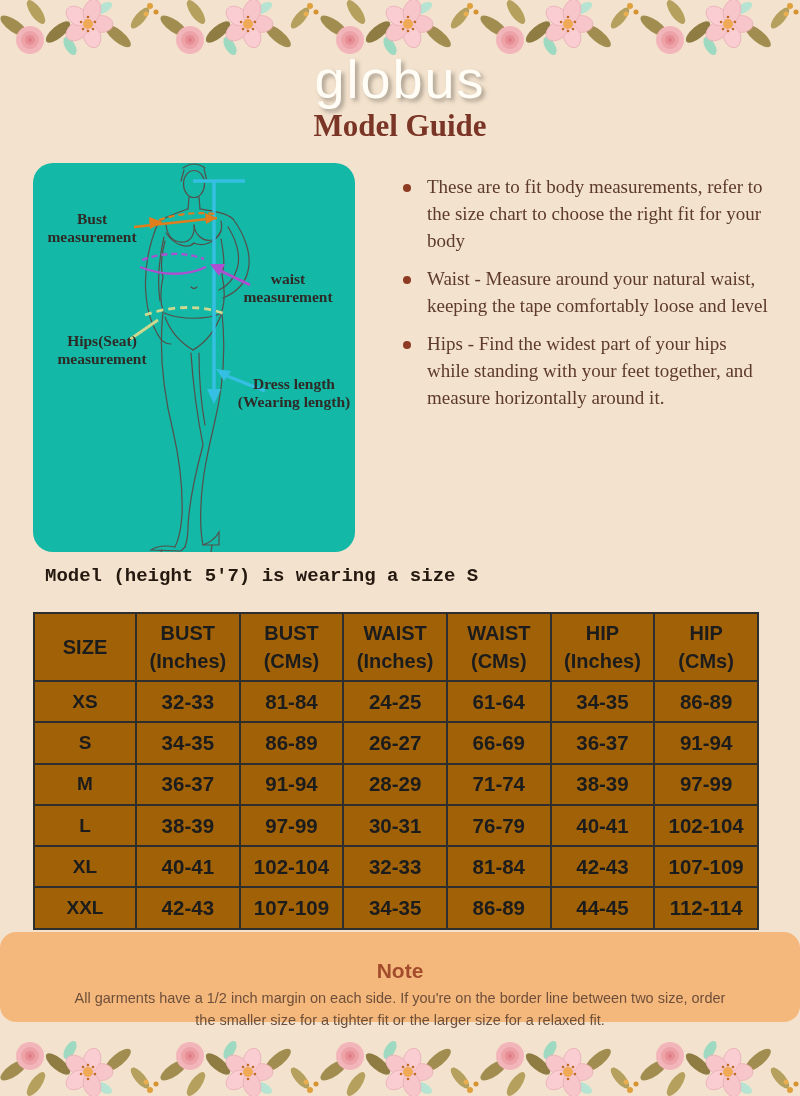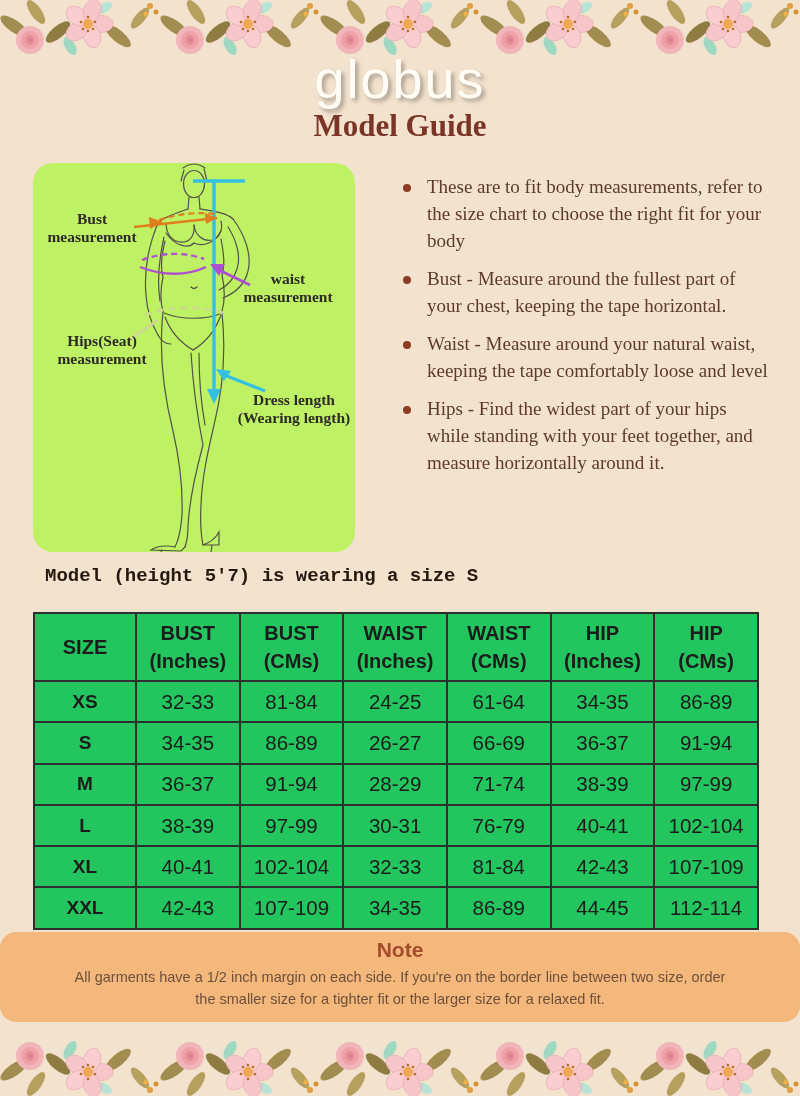--- a/index.html
+++ b/index.html
@@ -17,66 +17,66 @@
     font-size:54px;font-weight:400;letter-spacing:2px;color:#fffdf6;
     text-shadow:3px 3px 4px rgba(110,100,90,.55);
   }
   .title{
     position:absolute;top:108px;left:0;width:100%;text-align:center;
     font-family:"Liberation Serif",serif;font-weight:700;font-size:31px;color:#7b3526;
   }
 
   .card{
     position:absolute;left:33px;top:163px;width:322px;height:389px;
-    background:#bef264;border-radius:20px;
+    background:#14b8a6;border-radius:20px;
   }
   .card svg{position:absolute;left:0;top:0;}
   .fig-label{
     position:absolute;font-family:"Liberation Serif",serif;font-weight:700;
     font-size:15.5px;line-height:1.18;color:#2e2a26;text-align:center;
   }
   #lbl-bust{left:6px;top:47px;width:106px;}
   #lbl-waist{left:200px;top:107px;width:110px;}
   #lbl-hips{left:12px;top:169px;width:114px;}
-  #lbl-dress{left:204px;top:228px;width:114px;}
+  #lbl-dress{left:204px;top:212px;width:114px;}
 
   .bullets{position:absolute;left:400px;top:174px;width:372px;margin:0;padding:0;list-style:none;}
   .bullets li{
     position:relative;padding-left:27px;margin-bottom:11px;max-width:348px;
     font-family:"Liberation Serif",serif;font-size:19px;line-height:1.42;color:#5d3a2b;
   }
   .bullets li .dot{
     position:absolute;left:3px;top:10px;width:8px;height:8px;border-radius:50%;
     background:#8d3b22;
   }
 
   .caption{
     position:absolute;left:45px;top:565px;
     font-family:Liberation Mono, monospace;font-weight:700;font-size:19px;color:#24180f;
   }
 
   table.sizes{
     position:absolute;left:33px;top:612px;width:726px;
-    border-collapse:collapse;table-layout:fixed;background:#22c55e;
+    border-collapse:collapse;table-layout:fixed;background:#a16207;
   }
   table.sizes th,table.sizes td{
     border:2px solid #2e2e2e;text-align:center;vertical-align:middle;
     color:#1c1c1c;overflow:hidden;
   }
   table.sizes th{
     height:64px;font-size:20px;font-weight:700;white-space:pre-line;line-height:1.4;
   }
-  table.sizes td{height:37.3px;font-size:20.5px;font-weight:400;}
+  table.sizes td{height:37.3px;font-size:20.5px;font-weight:700;}
   table.sizes td.size-col{font-weight:700;font-size:19px;}
   col.c-size{width:102px;}
 
   .note{
     position:absolute;left:0;top:932px;width:800px;height:90px;
     background:#f5b87c;border-radius:16px;box-sizing:border-box;
-    text-align:center;padding-top:6px;
+    text-align:center;padding-top:27px;
   }
   .note-title{font-size:21px;font-weight:700;color:#a34c2b;}
   .note-body{margin:5px auto 0;width:670px;font-size:14.5px;line-height:1.5;color:#6e4f3a;}
 </style>
 </head>
 <body>
 
 <svg class="floral top" viewBox="0 0 800 64" width="800" height="64">
   <defs>
     <g id="garland-unit">
@@ -178,21 +178,20 @@
     </g>
   </svg>
   <div class="fig-label" id="lbl-bust">Bust measurement</div>
   <div class="fig-label" id="lbl-waist">waist measurement</div>
   <div class="fig-label" id="lbl-hips">Hips(Seat) measurement</div>
   <div class="fig-label" id="lbl-dress">Dress length (Wearing length)</div>
 </div>
 
 <ul class="bullets">
   <li><span class="dot"></span><span>These are to fit body measurements, refer to the size chart to choose the right fit for your body</span></li>
-  <li><span class="dot"></span><span>Bust - Measure around the fullest part of your chest, keeping the tape horizontal.</span></li>
   <li><span class="dot"></span><span>Waist - Measure around your natural waist, keeping the tape comfortably loose and level</span></li>
   <li><span class="dot"></span><span>Hips - Find the widest part of your hips while standing with your feet together, and measure horizontally around it.</span></li>
 </ul>
 
 <div class="caption">Model (height 5'7) is wearing a size S</div>
 
 <table class="sizes">
   <colgroup>
     <col class="c-size">
       <col>

